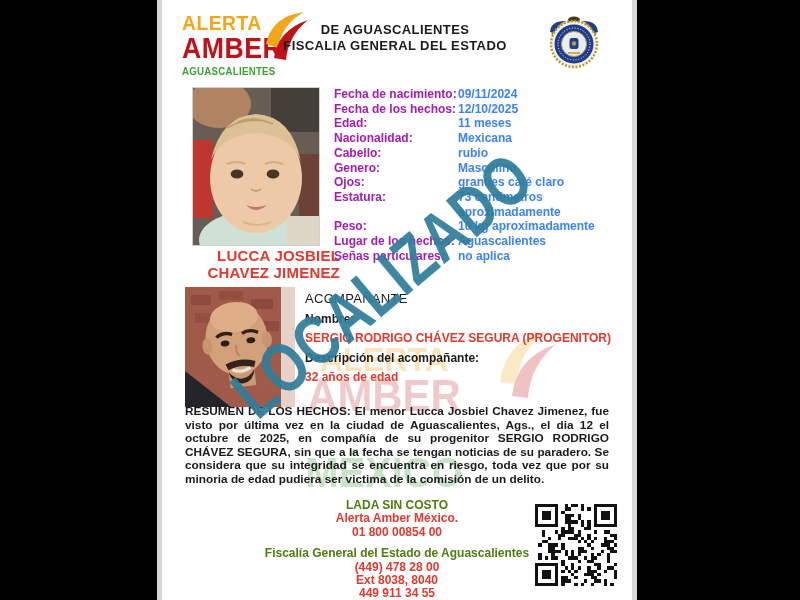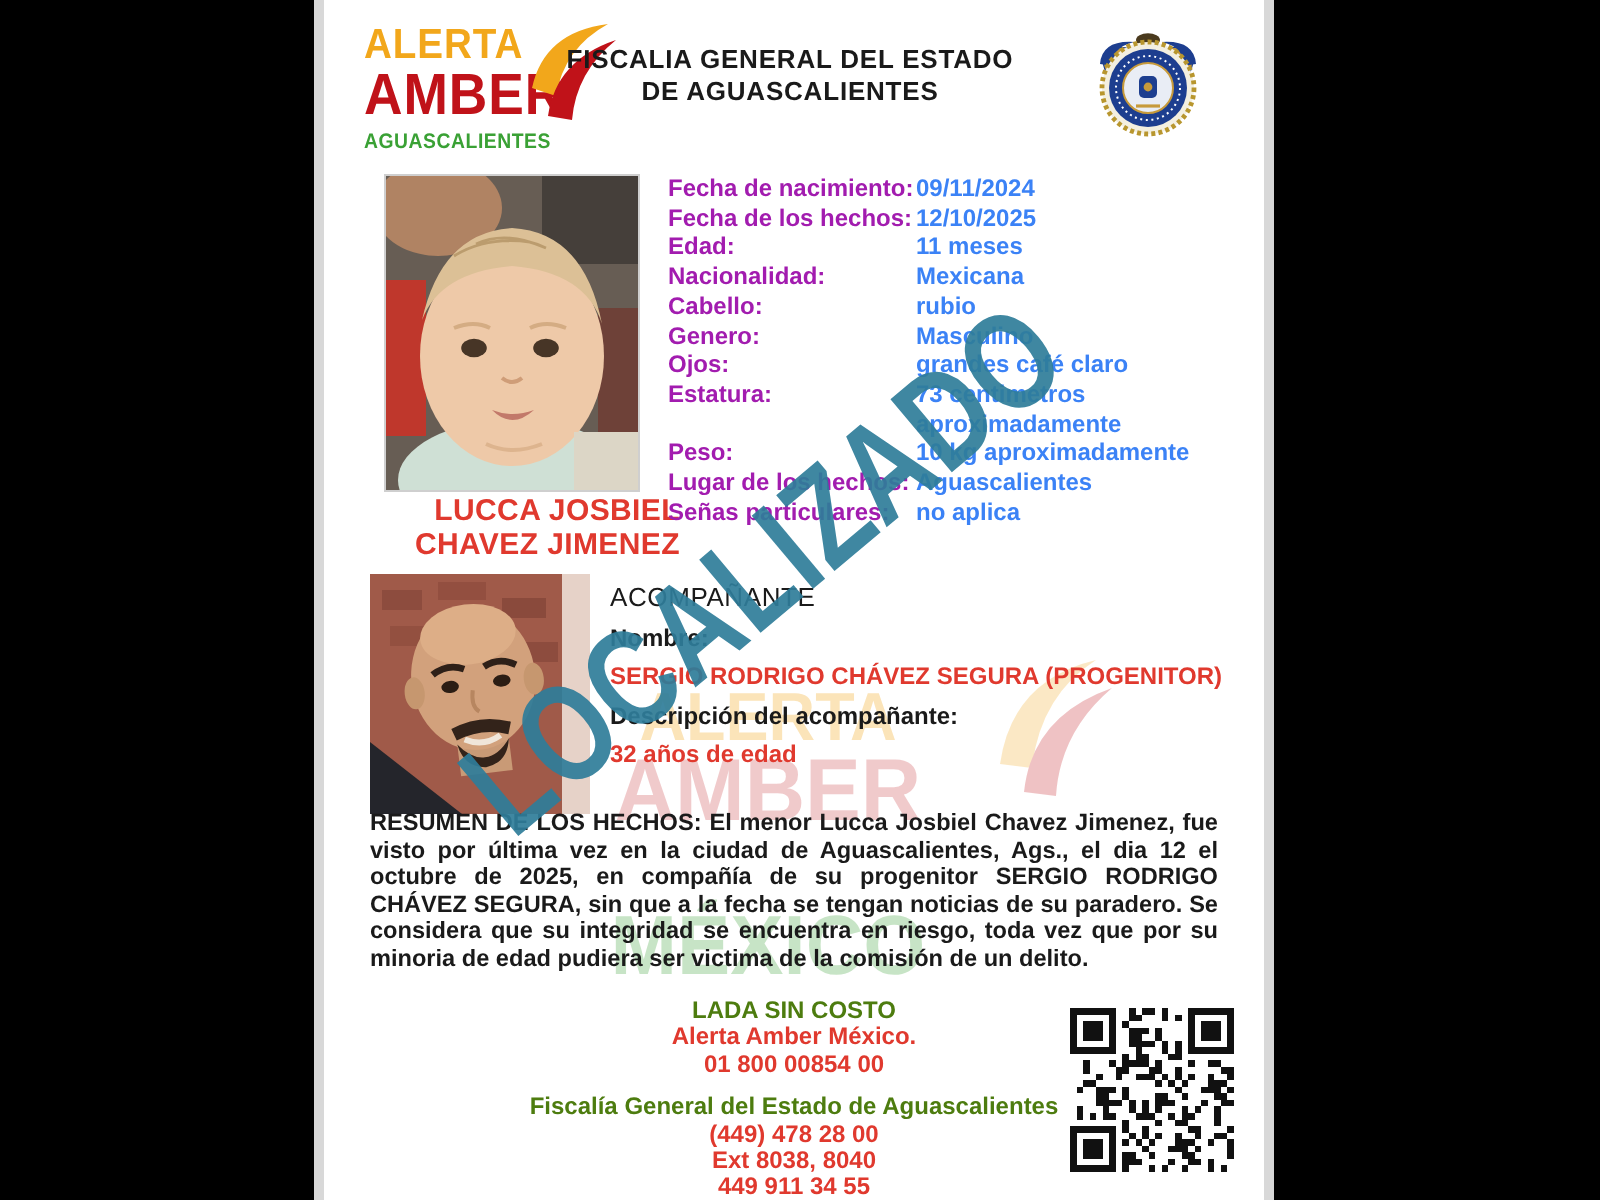--- a/index.html
+++ b/index.html
@@ -90,22 +90,22 @@
     <div class="logo-text logo-alerta">ALERTA</div>
     <div class="logo-text logo-amber">AMBER</div>
     <div class="logo-text logo-ags">AGUASCALIENTES</div>
   </div>
   <svg class="abs content" style="left:102px;top:10px;" width="46" height="52" viewBox="0 0 46 52">
     <path d="M2 34 Q8 6 40 2 Q18 14 14 38 Z" fill="#f2a71b"></path>
     <path d="M10 48 Q14 20 44 10 Q24 26 22 50 Z" fill="#c01219"></path>
   </svg>
 
   <div class="abs content fiscalia-title" style="left:108px;top:22px;">
+    <div>DE AGUASCALIENTES</div>
     <div>FISCALIA GENERAL DEL ESTADO</div>
-    <div>DE AGUASCALIENTES</div>
   </div>
 
   <svg class="abs content" style="left:383px;top:12px;" width="58" height="60" viewBox="0 0 58 60">
     <path d="M8 24 Q2 10 20 12 Q10 16 14 26 Z" fill="#c79a3b" stroke="#1d3e8f" stroke-width=".6"></path>
     <path d="M50 24 Q56 10 38 12 Q48 16 44 26 Z" fill="#c79a3b" stroke="#1d3e8f" stroke-width=".6"></path>
     <path d="M5 20 Q6 8 22 9 Q10 12 12 21 Z" fill="#1d3e8f"></path>
     <path d="M53 20 Q52 8 36 9 Q48 12 46 21 Z" fill="#1d3e8f"></path>
     <ellipse cx="29" cy="8" rx="6" ry="3.4" fill="#4a3a1e"></ellipse>
     <circle cx="29" cy="32" r="23" fill="#f3efe0" stroke="#b8962e" stroke-width="2.4" stroke-dasharray="2 1.6"></circle>
     <circle cx="29" cy="32" r="19.5" fill="#1d3e8f"></circle>

